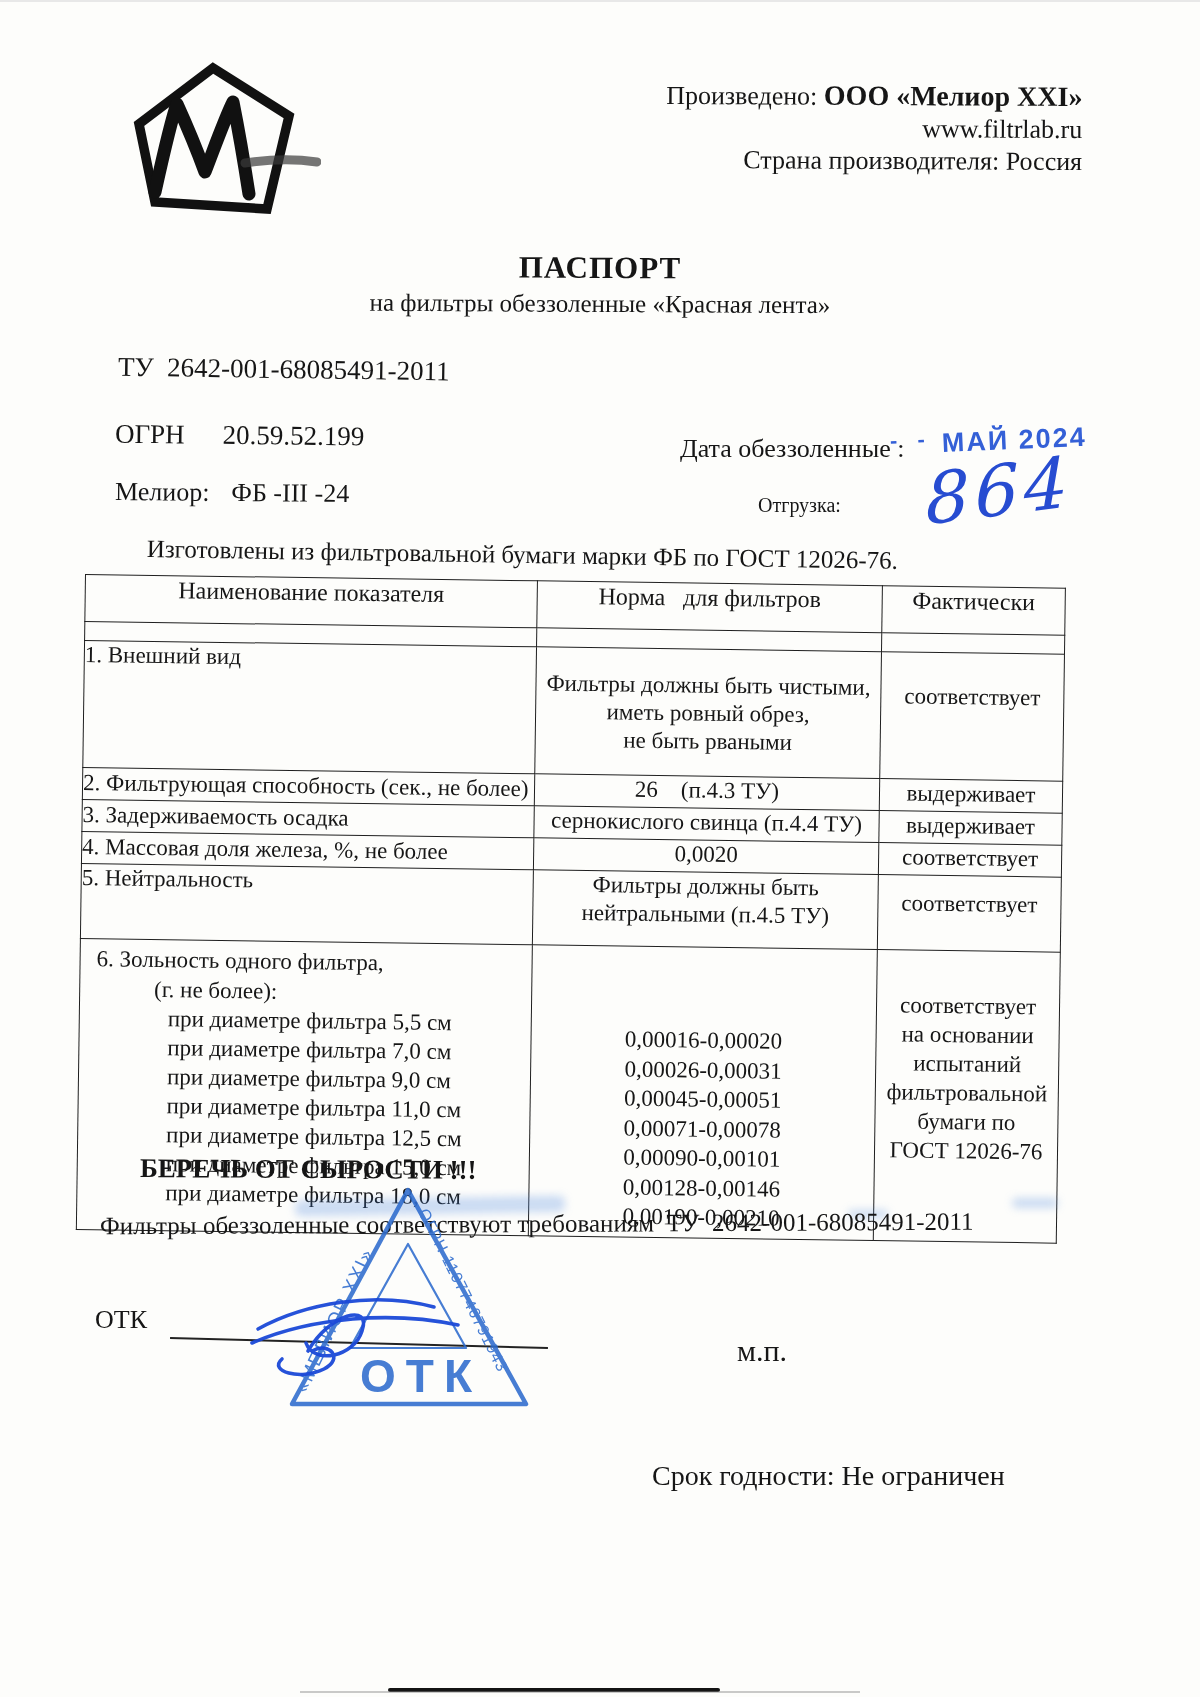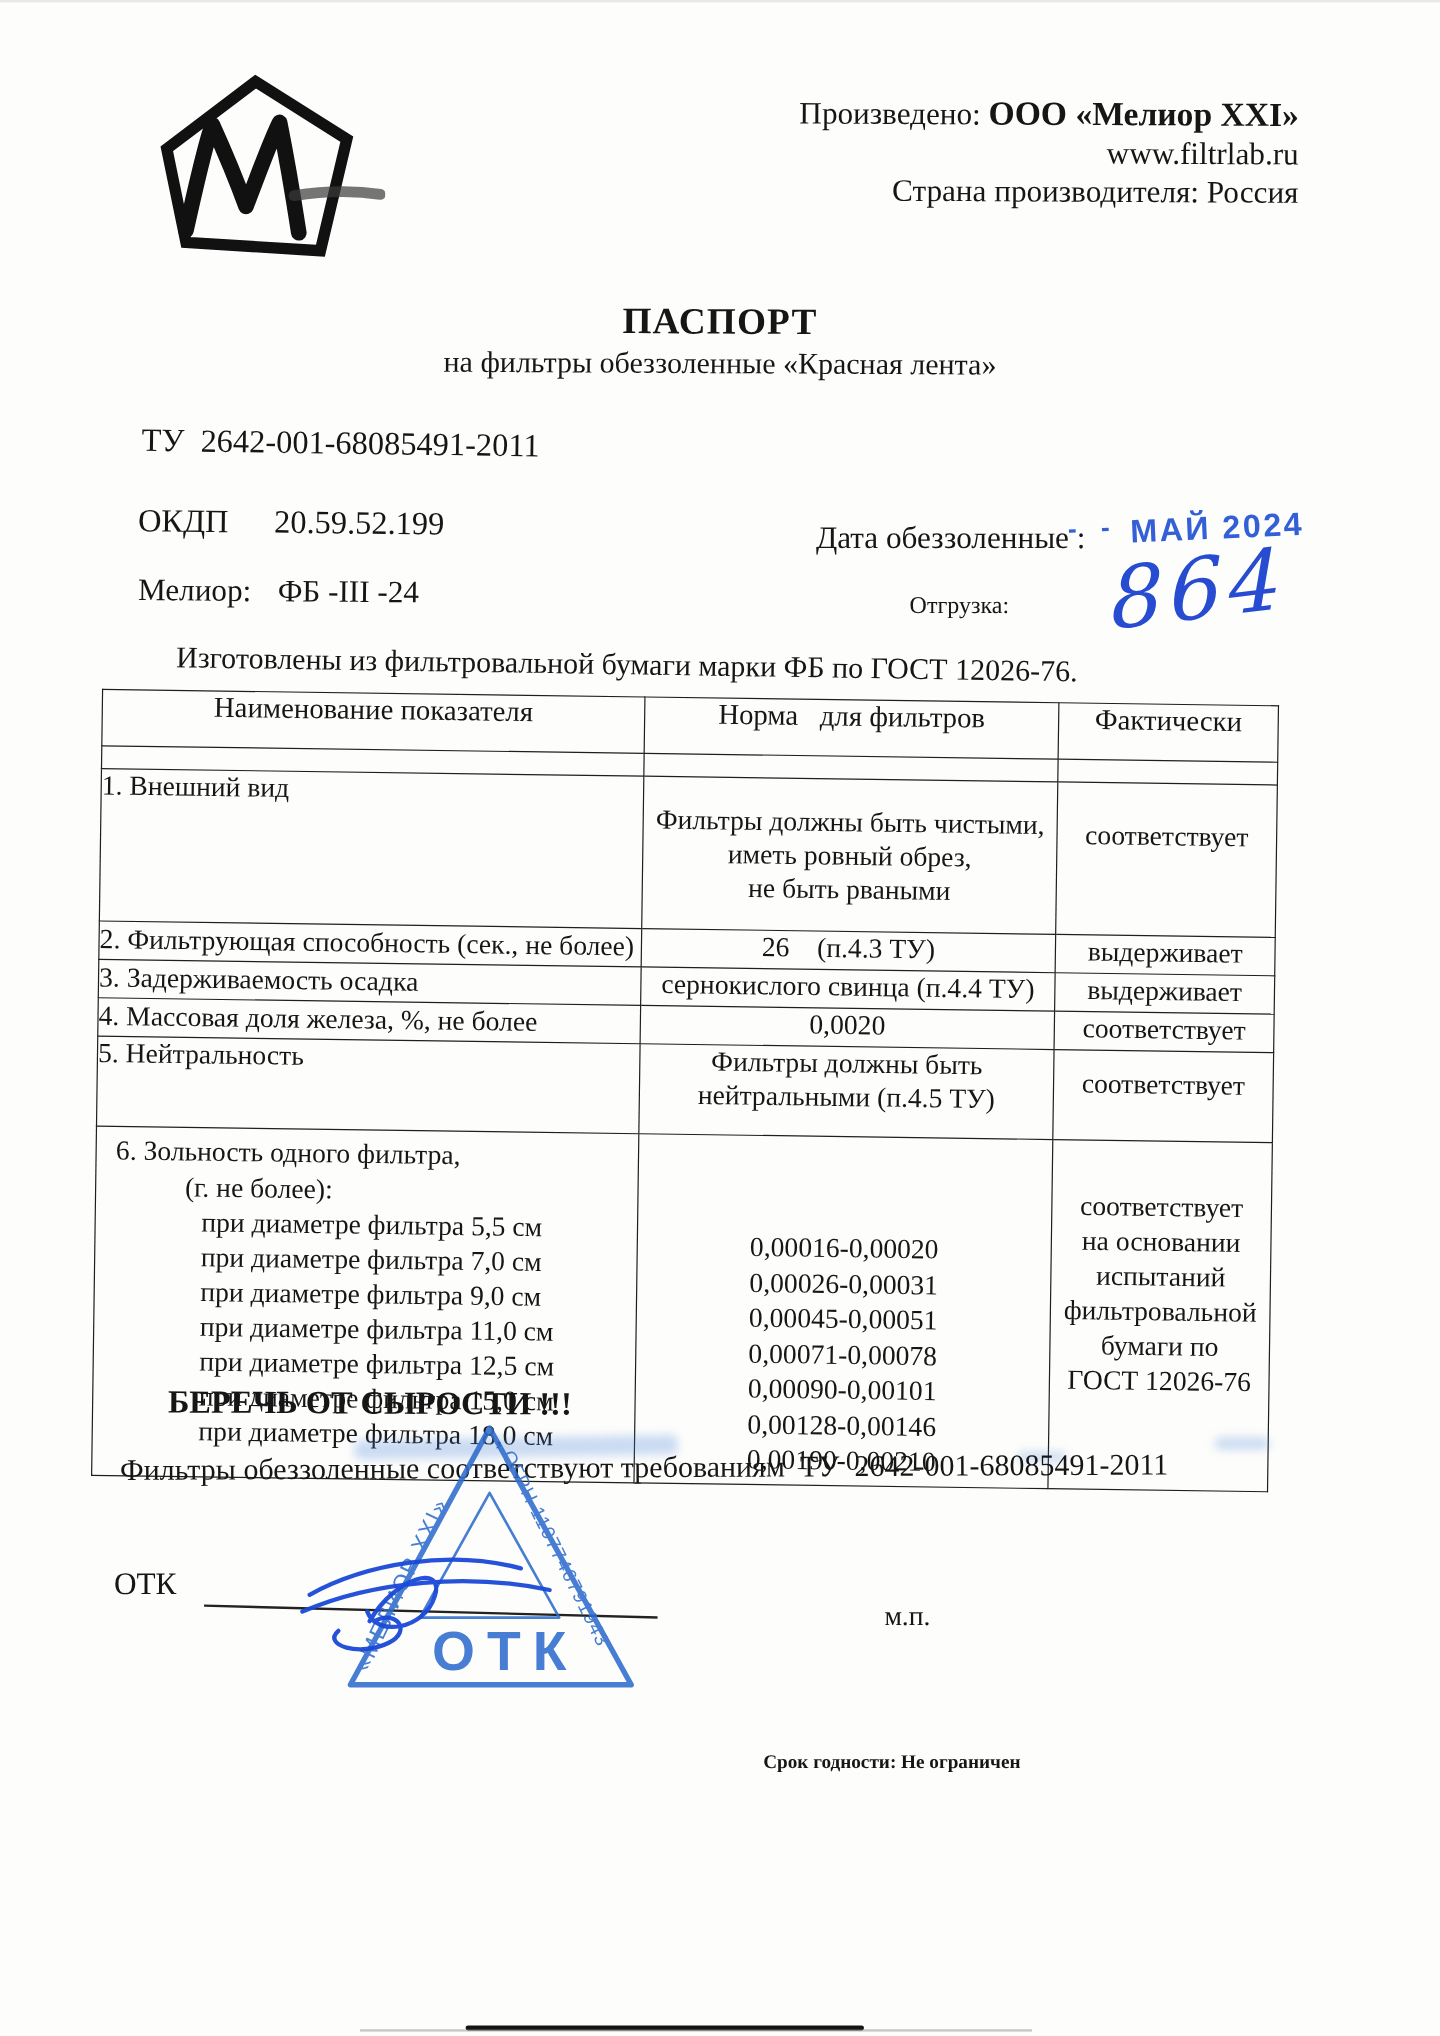--- a/index.html
+++ b/index.html
@@ -60,22 +60,22 @@
   .r6-item  { padding-left:88px; line-height:29px; }
   .r6-item:first-of-type { padding-top:8px; }
   .r6-norms { margin-top:78px; line-height:29.5px; }
   tr.r6 td.fact { padding-top:40px; line-height:29px; }
 
   
   .warning { left:140px; top:1152px; font-size:27px; font-weight:bold; transform:rotate(0.3deg); }
   .conformity { left:100px; top:1208px; font-size:25px; transform:rotate(-0.3deg); }
   .otk { left:95px; top:1303px; font-size:26px; }
   .otk-line { left:170px; top:1340px; width:378px; height:2px; background:#232323; transform:rotate(1.5deg); }
-  .mp { left:737px; top:1332px; font-size:23px; }
-  .shelf { left:636px; top:1458px; font-size:16px; font-weight:bold; }
+  .mp { left:737px; top:1332px; font-size:30px; }
+  .shelf { left:652px; top:1458px; font-size:28px; font-weight:normal; }
 
   .smudge { background:rgba(70,130,220,0.28); filter:blur(4px); border-radius:6px; }
   .scanline1 { left:388px; top:1686px; width:332px; height:4px; background:#141414; border-radius:2px; }
   .scanline2 { left:300px; top:1689px; width:560px; height:2px; background:#8a8a8a; opacity:.45; }
 </style>
 </head>
 <body>
 
 <div id="page">
 
@@ -88,21 +88,21 @@
   <div class="abs hdr-block">
     <div class="hdr-producer"><span>Произведено: </span><b>ООО «Мелиор XXI»</b></div>
     <div>www.filtrlab.ru</div>
     <div>Страна производителя: Россия</div>
   </div>
 
   <div class="abs title">ПАСПОРТ</div>
   <div class="abs subtitle">на фильтры обеззоленные «Красная лента»</div>
 
   <div class="abs f-tu pre">ТУ  2642-001-68085491-2011</div>
-  <div class="abs f-okdp"><span>ОКДП</span><span class="val">20.59.52.199</span></div>
+  <div class="abs f-okdp"><span>ОГРН</span><span class="val">20.59.52.199</span></div>
   <div class="abs f-batch"><span>Мелиор:</span><span class="val">ФБ -III -24</span></div>
 
   <div class="abs f-date">Дата обеззоленные :</div>
   <div class="abs date-stamp"><span class="dashes">- -</span><span>МАЙ 2024</span></div>
 
   <div class="abs f-ship">Отгрузка:</div>
   <div class="abs handwriting">864</div>
 
   <div class="abs tbl-caption">Изготовлены из фильтровальной бумаги марки ФБ по ГОСТ 12026-76.</div>
 

